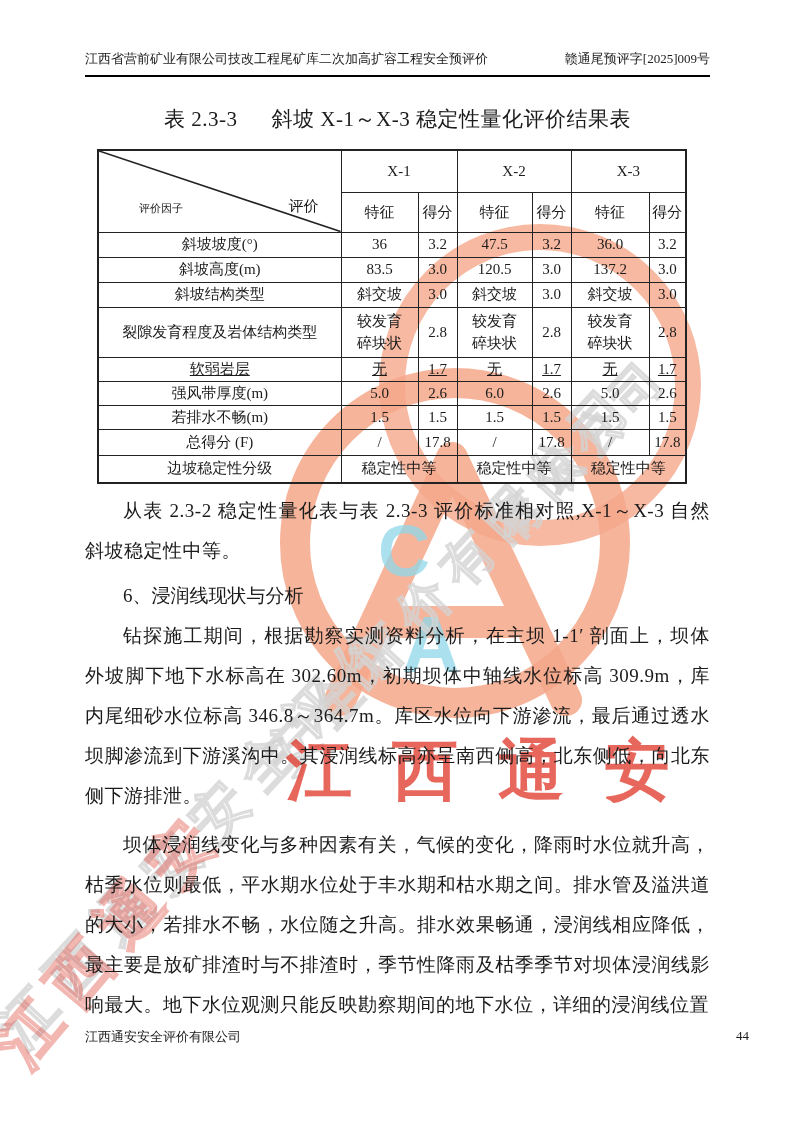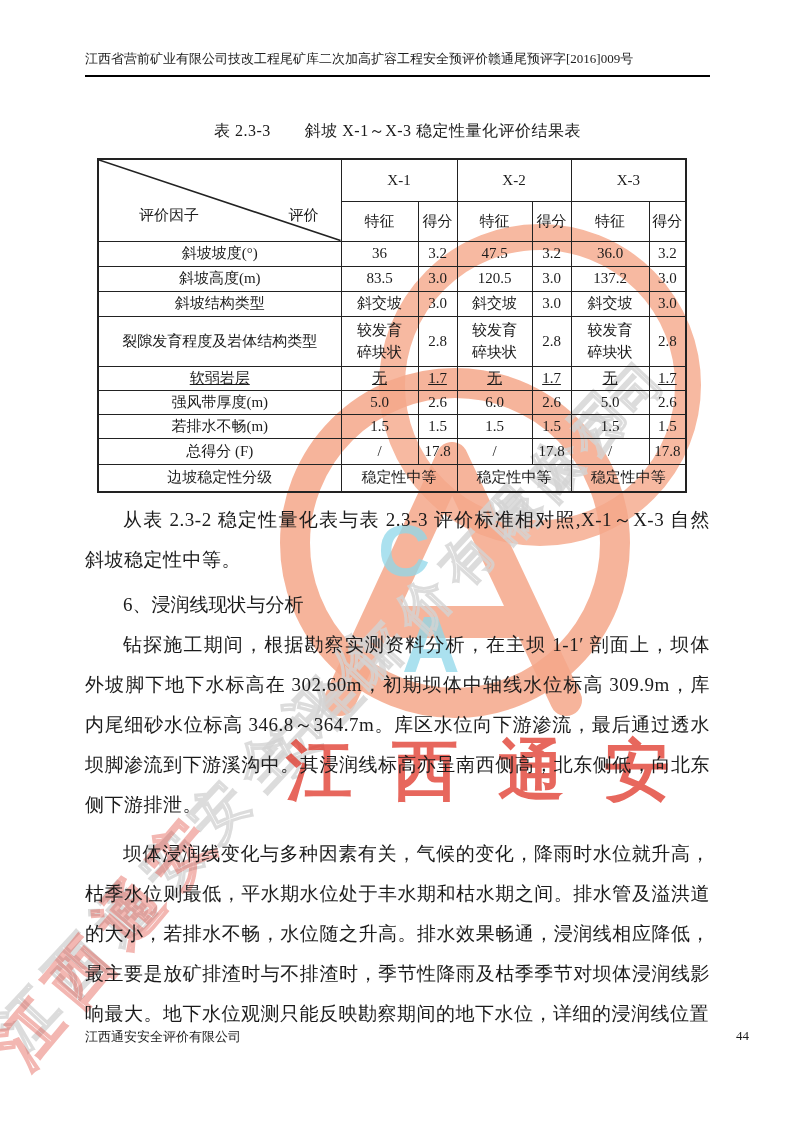--- a/index.html
+++ b/index.html
@@ -23,36 +23,36 @@
     transform-origin:0 0; opacity:.8;
   }
   .wm-red-text {
     position:absolute; left:286px; top:726px;
     font-size:66px; font-weight:bold; letter-spacing:40px;
     color:rgba(224,60,48,.78); font-family:"Liberation Sans", sans-serif;
   }
   
   .content { position:relative; z-index:2; padding:50px 83px 0 85px; }
   .doc-header {
-    display:flex; align-items:flex-end;
+    display:flex; justify-content:space-between; align-items:flex-end;
     font-size:13px; padding-bottom:7px; border-bottom:2px solid #000;
   }
   .table-title {
-    text-align:center; font-size:16px; margin-top:44px; letter-spacing:.5px;
+    text-align:center; font-size:21px; margin-top:28px; letter-spacing:.5px;
   }
   .table-title .tt-label { margin-right:34px; }
   table.eval {
     border-collapse:collapse; table-layout:fixed; width:588px;
     margin-top:16px; margin-left:12px; border:2px solid #222;
   }
   table.eval td { border:1px solid #222; text-align:center; vertical-align:middle;
     font-size:15px; padding:0 1px; overflow:hidden; }
   .corner-cell { position:relative; padding:0; }
   .corner-svg { position:absolute; left:0; top:0; width:100%; height:100%; }
-  .corner-bl { position:absolute; left:40px; bottom:16px; font-size:15px; }
+  .corner-bl { position:absolute; left:40px; bottom:16px; font-size:11px; }
   .corner-tr { position:absolute; right:22px; bottom:16px; font-size:15px; }
   .two-line span { display:block; line-height:22px; }
   .para {
     font-size:19px; line-height:40px; text-align:justify; text-indent:2em;
     letter-spacing:.5px;
   }
   .p1 { margin-top:7px; }
   .sec-heading { font-size:19px; line-height:40px; text-indent:2em; margin-top:5px; }
   .p3 { margin-top:9px; }
   .doc-footer {
@@ -82,21 +82,21 @@
     <span class="wm-diag" style="left:250px; top:742px; font-size:52px; letter-spacing:12px; transform:rotate(-47deg);">安全评价有限公司</span>
     <span class="wm-diag" style="left:478px; top:512px; font-size:48px; letter-spacing:10px; transform:rotate(-47deg);">有限公司</span>
     <span class="wm-diag-red" style="left:-22px; top:1030px; font-size:62px; letter-spacing:16px; transform:rotate(-50deg);">江西通安</span>
     <div class="wm-red-text">江西通安</div>
   </div>
 
   <div class="content">
 
     <div class="doc-header">
       <span>江西省营前矿业有限公司技改工程尾矿库二次加高扩容工程安全预评价</span>
-      <span>赣通尾预评字[2016]009号</span>
+      <span>赣通尾预评字[2025]009号</span>
     </div>
 
     <div class="table-title">
       <span class="tt-label">表 2.3-3</span><span>斜坡 X-1～X-3 稳定性量化评价结果表</span>
     </div>
 
     <table class="eval">
       <colgroup>
         <col style="width:243px">
           <col style="width:77px">

